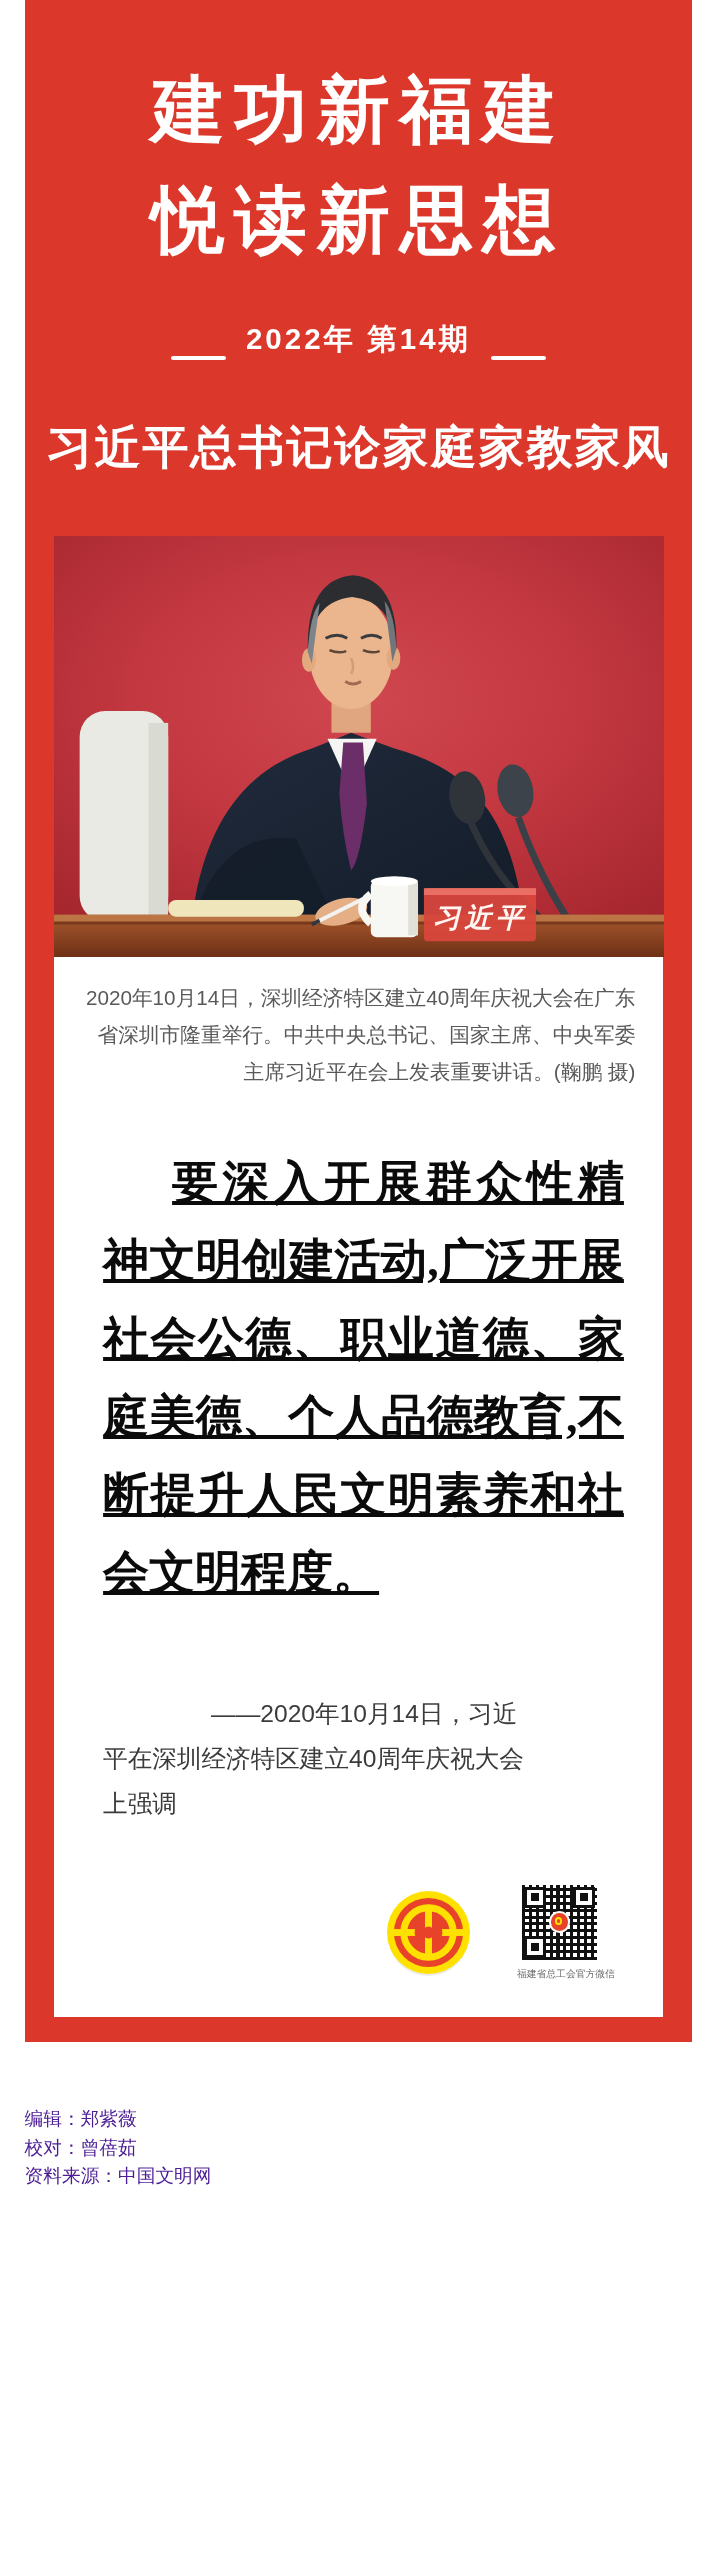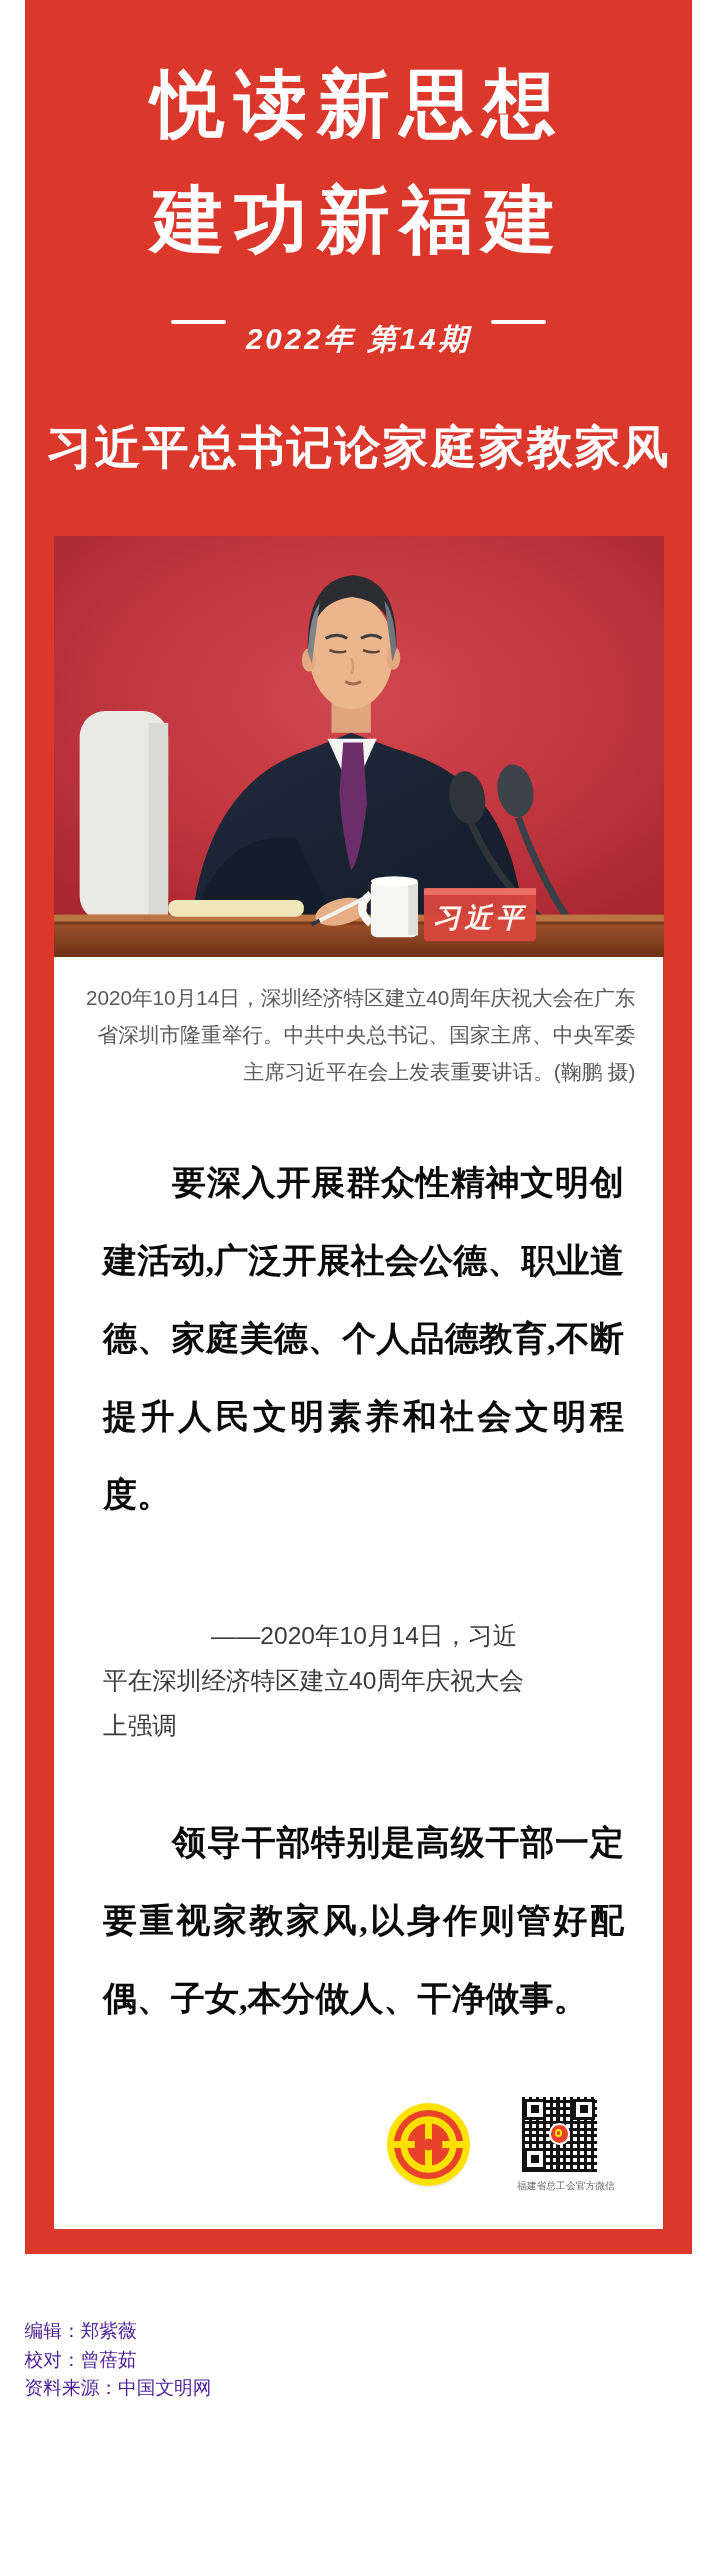--- a/index.html
+++ b/index.html
@@ -3,31 +3,31 @@
 <meta charset="utf-8">
 <style>
   html,body{margin:0;padding:0;background:#ffffff;}
   .page{width:717px;margin:0 auto;background:#ffffff;font-family:"Liberation Sans",sans-serif;position:relative;}
   
   .poster{margin:0 24.6px;background:#DC372B;box-sizing:border-box;padding-bottom:24.6px;}
   
   .banner{height:536px;box-sizing:border-box;padding-top:49px;text-align:center;color:#ffffff;overflow:hidden;}
   .banner-big{font-size:73px;line-height:110px;font-weight:900;letter-spacing:9.8px;font-family:"Liberation Sans",sans-serif;}
   .banner-big.second{margin-top:5.9px;}
-  .issue-row{margin-top:45px;display:flex;align-items:flex-start;justify-content:center;font-style:italic;}
+  .issue-row{margin-top:45px;display:flex;align-items:flex-end;justify-content:center;}
   .issue-dash{display:inline-block;width:55px;height:3.9px;background:#ffffff;border-radius:2px;}
   .issue-text{font-size:29.5px;font-weight:700;letter-spacing:3px;margin:0 19.7px;}
   .banner-title{margin-top:57px;font-size:46px;font-weight:900;letter-spacing:2px;white-space:nowrap;}
   
   .photo{width:610px;height:421px;margin:0 29.5px;overflow:hidden;position:relative;background:#b91c1c;}
   .photo svg{display:block;}
   
   .content{margin:0 29.5px;background:#ffffff;box-sizing:border-box;padding:21.6px 0 36px 0;}
   .caption{margin:0;padding:0 27.5px 0 29.5px;font-size:20.7px;line-height:37px;color:#595959;text-align:right;}
-  .quote{margin:54px 39px 0 49px;font-size:34px;line-height:78px;color:#0b0b0b;text-align:justify;text-indent:69px;font-family:"Liberation Serif","DejaVu Serif",serif;font-weight:600;}
+  .quote{margin:54px 39px 0 49px;font-size:46px;line-height:78px;color:#0b0b0b;text-align:justify;text-indent:69px;font-family:"Liberation Serif","DejaVu Serif",serif;font-weight:600;text-decoration:underline;}
   .quote.q2{margin-top:56px;}
   .attr{margin:59px 136px 0 49px;font-size:24.6px;line-height:45px;color:#3b3b3b;text-indent:108px;}
   .attr.a1{margin-top:79px;}
   .attr.a2{margin-top:47px;}
   
   .logo-row{margin-top:59px;padding-right:61px;display:flex;justify-content:flex-end;align-items:flex-start;gap:31px;}
   .union-logo{width:87px;height:87px;margin-right:13.8px;margin-top:5.9px;}
   .qr-wrap{width:85px;text-align:center;}
   .qr{width:75px;height:75px;margin:0 auto;position:relative;background:
       repeating-linear-gradient(0deg,#111 0 3px,transparent 3px 6.9px),
@@ -44,22 +44,22 @@
   .credits p{margin:0;font-size:18.7px;line-height:28.5px;color:#4c1d95;}
 </style>
 </head>
 <body>
 
 <div class="page">
 
   <div class="poster">
 
     <div class="banner">
+      <div class="banner-big second">建功新福建</div>
       <div class="banner-big">悦读新思想</div>
-      <div class="banner-big second">建功新福建</div>
       <div class="issue-row">
         <span class="issue-dash"></span>
         <span class="issue-text">2022年 第14期</span>
         <span class="issue-dash"></span>
       </div>
       <div class="banner-title">习近平总书记论家庭家教家风</div>
     </div>
 
     <div class="photo">
       <svg width="610" height="421" viewBox="0 0 620 428">
@@ -141,21 +141,20 @@
         </g>
       </svg>
     </div>
 
     <div class="content">
       <p class="caption">2020年10月14日，深圳经济特区建立40周年庆祝大会在广东省深圳市隆重举行。中共中央总书记、国家主席、中央军委主席习近平在会上发表重要讲话。(鞠鹏 摄)</p>
 
       <p class="quote q1">要深入开展群众性精神文明创建活动,广泛开展社会公德、职业道德、家庭美德、个人品德教育,不断提升人民文明素养和社会文明程度。</p>
       <p class="attr a1">——2020年10月14日，习近平在深圳经济特区建立40周年庆祝大会上强调</p>
 
-      <p class="quote q2">领导干部特别是高级干部一定要重视家教家风,以身作则管好配偶、子女,本分做人、干净做事。</p>
 
       <div class="logo-row">
         <svg class="union-logo" viewBox="0 0 88 88">
           <circle cx="44" cy="46" r="41" fill="#D9D9D1" opacity="0.5"></circle>
           <circle cx="44" cy="43" r="42" fill="#FFE100"></circle>
           <circle cx="44" cy="43" r="35" fill="#E8432A"></circle>
           <circle cx="44" cy="43" r="25" fill="none" stroke="#FFE100" stroke-width="7"></circle>
           <rect x="6" y="39.5" width="76" height="7" fill="#FFE100"></rect>
           <circle cx="44" cy="43" r="14" fill="#E8432A"></circle>
           <rect x="40.5" y="18" width="7" height="50" fill="#FFE100"></rect>

